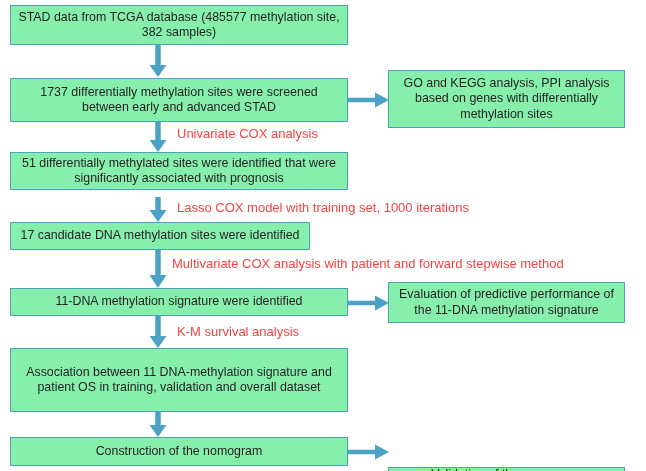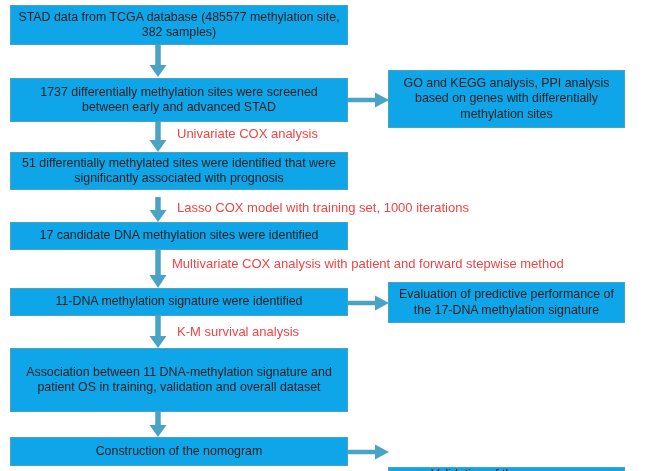--- a/index.html
+++ b/index.html
@@ -8,21 +8,21 @@
     background:#ffffff;
     font-family:"Liberation Sans", sans-serif;
     overflow:hidden;
   }
   #canvas{position:relative;width:646px;height:471px;}
 
   .node{
     position:absolute;
     box-sizing:border-box;
     border:1.5px solid #4aa3b8;
-    background:#0ea5e9;
+    background:#86efac;
     color:#231f20;
     font-size:12.4px;
     line-height:15.5px;
     text-align:center;
     display:flex;
     align-items:center;
     justify-content:center;
     padding:2px 6px;
   }
   .node span{display:block;width:100%;}
@@ -52,30 +52,30 @@
   </div>
 
   <div class="node" style="left:388px;top:70px;width:237px;height:58px;">
     <span>GO and KEGG analysis, PPI analysis based on genes with differentially methylation sites</span>
   </div>
 
   <div class="node" style="left:10px;top:152px;width:338px;height:38px;">
     <span>51 differentially methylated sites were identified that were significantly associated with prognosis</span>
   </div>
 
-  <div class="node" style="left:10px;top:222px;width:338px;height:28px;">
+  <div class="node" style="left:10px;top:222px;width:300px;height:28px;">
     <span>17 candidate DNA methylation sites were identified</span>
   </div>
 
   <div class="node" style="left:10px;top:288px;width:338px;height:28px;">
     <span>11-DNA methylation signature were identified</span>
   </div>
 
   <div class="node" style="left:388px;top:282px;width:237px;height:41px;">
-    <span>Evaluation of predictive performance of the 17-DNA methylation signature</span>
+    <span>Evaluation of predictive performance of the 11-DNA methylation signature</span>
   </div>
 
   <div class="node" style="left:10px;top:348px;width:338px;height:64px;">
     <span>Association between 11 DNA-methylation signature and patient OS in training, validation and overall dataset</span>
   </div>
 
   <div class="node" style="left:10px;top:437px;width:338px;height:29px;">
     <span>Construction of the nomogram</span>
   </div>
 

